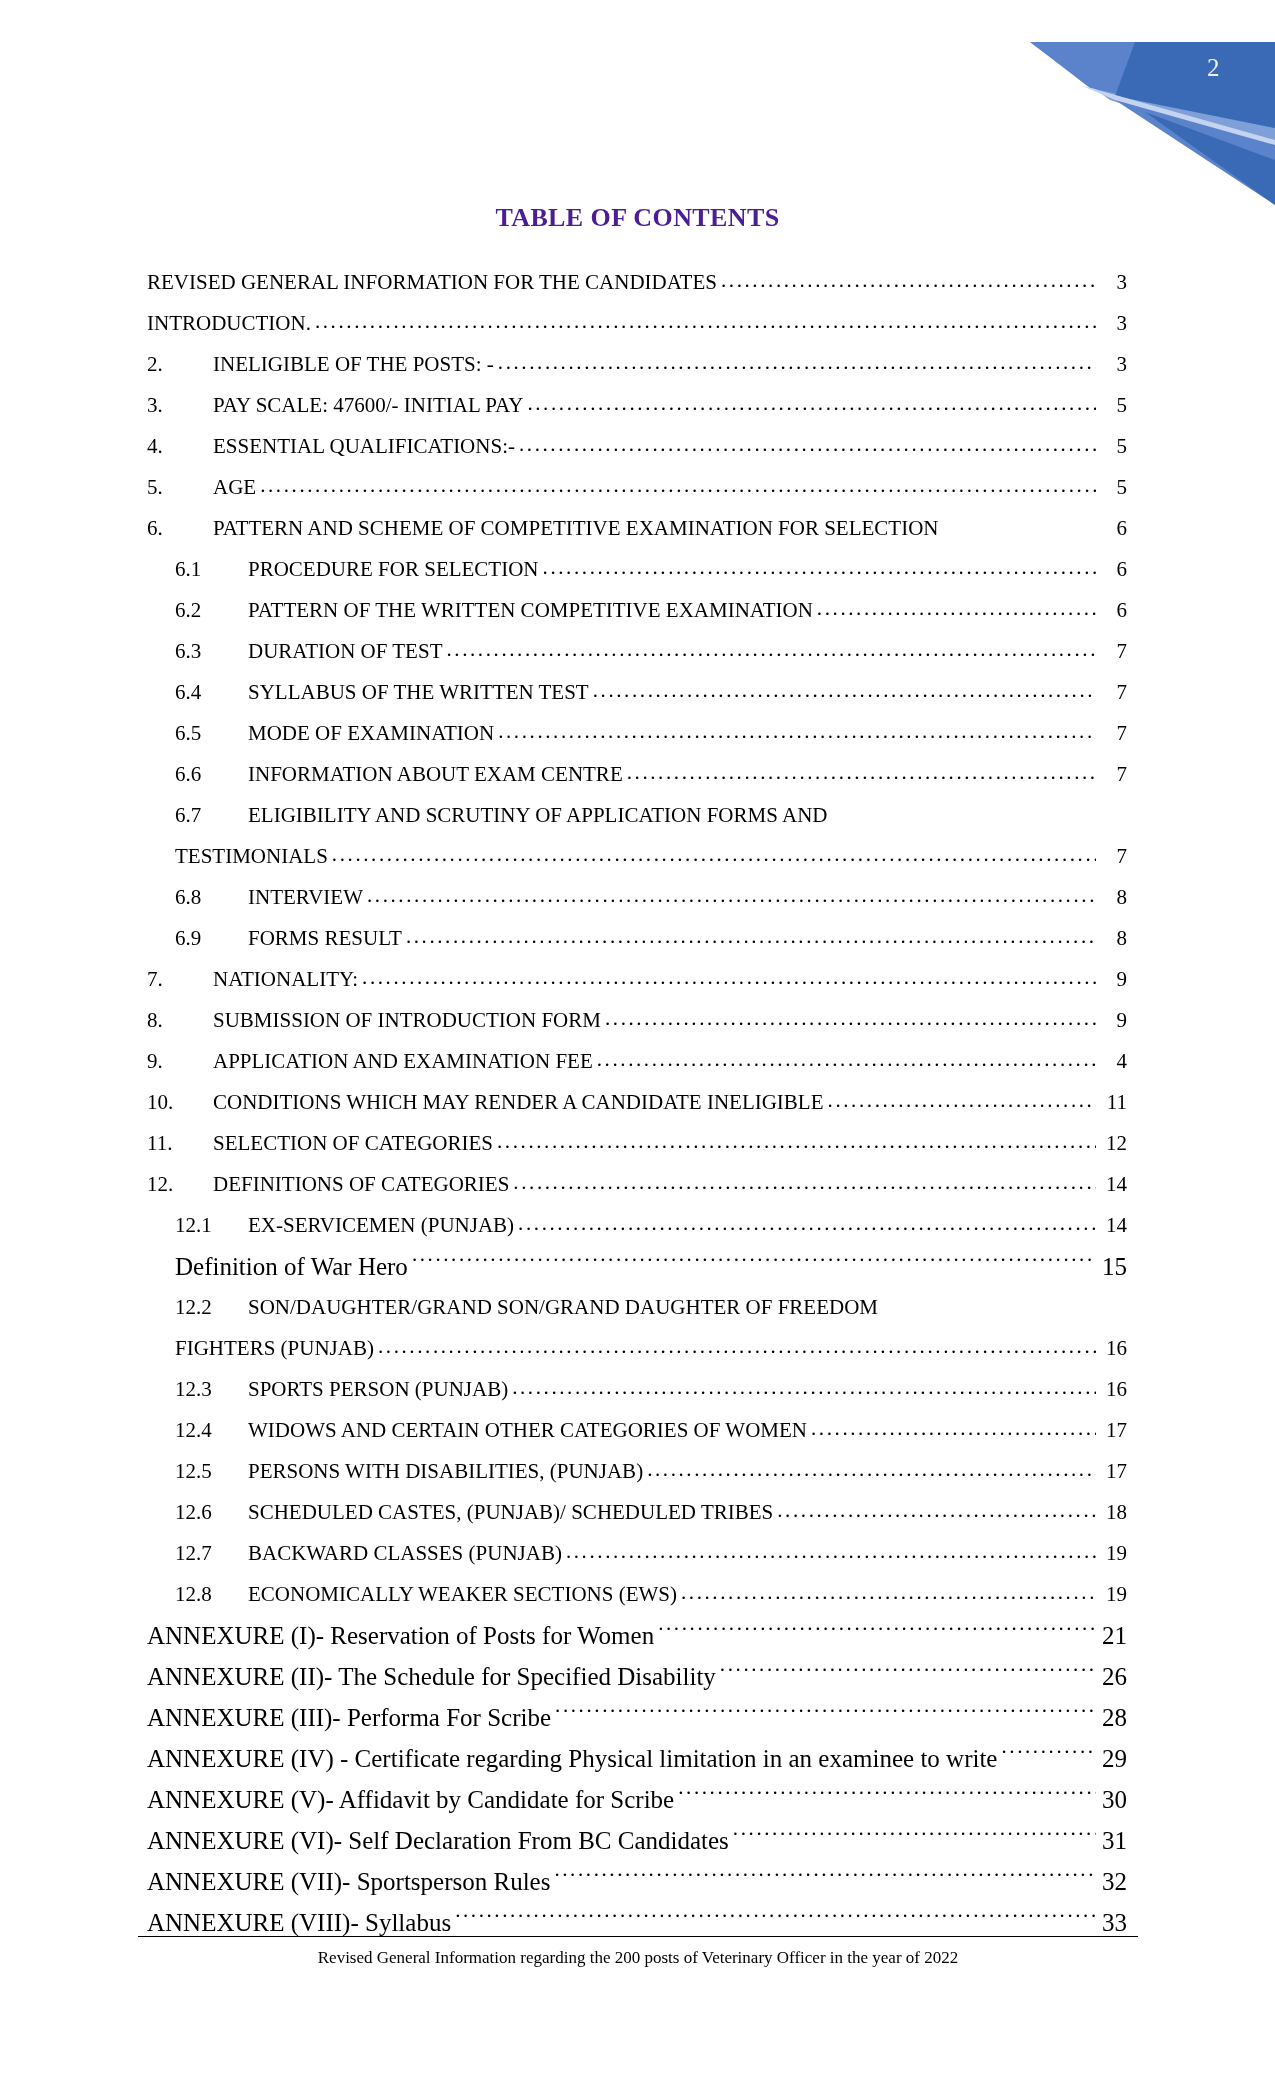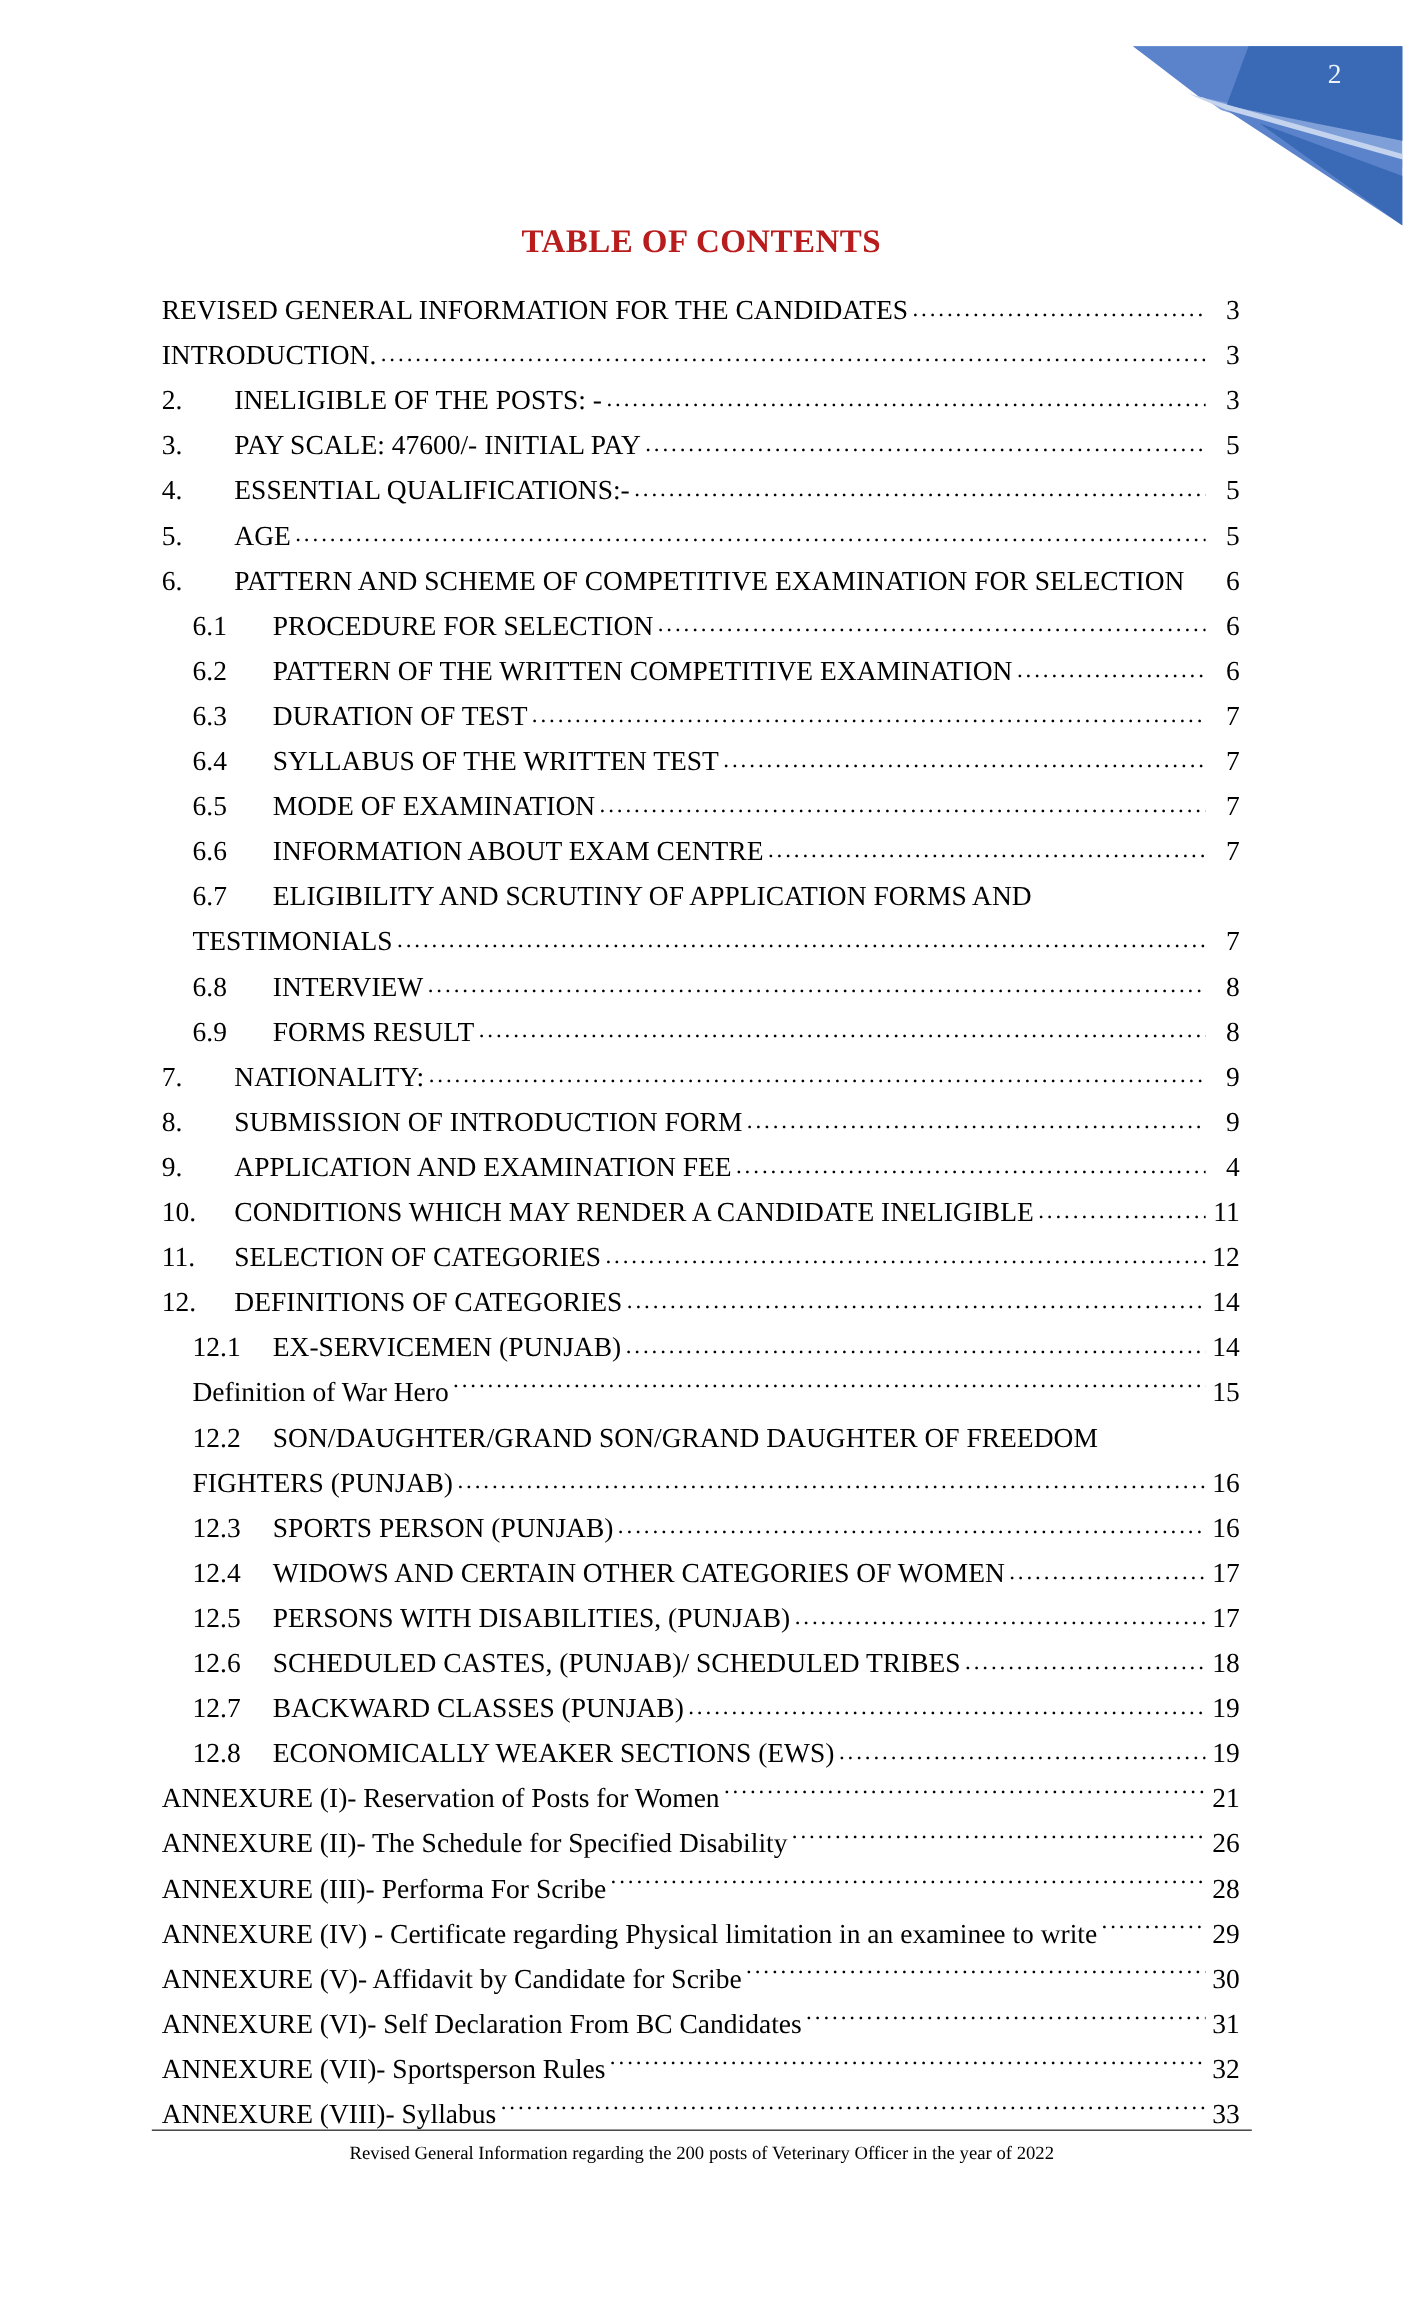--- a/index.html
+++ b/index.html
@@ -49,39 +49,39 @@
     width: 1275px;
     height: 2100px;
   }
 
   #toc-title {
     position: absolute;
     left: 0;
     top: 203px;
     width: 1275px;
     text-align: center;
-    font-size: 30px;
+    font-size: 26px;
     font-weight: bold;
-    color: #b91c1c;
+    color: #4c1d95;
     letter-spacing: 0.4px;
     font-family: "Liberation Serif", "DejaVu Serif", serif;
   }
 
   #toc-list {
     position: absolute;
     left: 147px;
     top: 262px;
     width: 980px;
   }
 
   
   .toc-row {
     display: flex;
     align-items: flex-end;
-    font-size: 25px;
+    font-size: 21px;
     line-height: 41px;
     white-space: nowrap;
     font-family: "Liberation Serif", "DejaVu Serif", serif;
     font-stretch: condensed;
   }
   .toc-row .num {
     flex: 0 0 auto;
     display: inline-block;
   }
   .toc-row .label {

